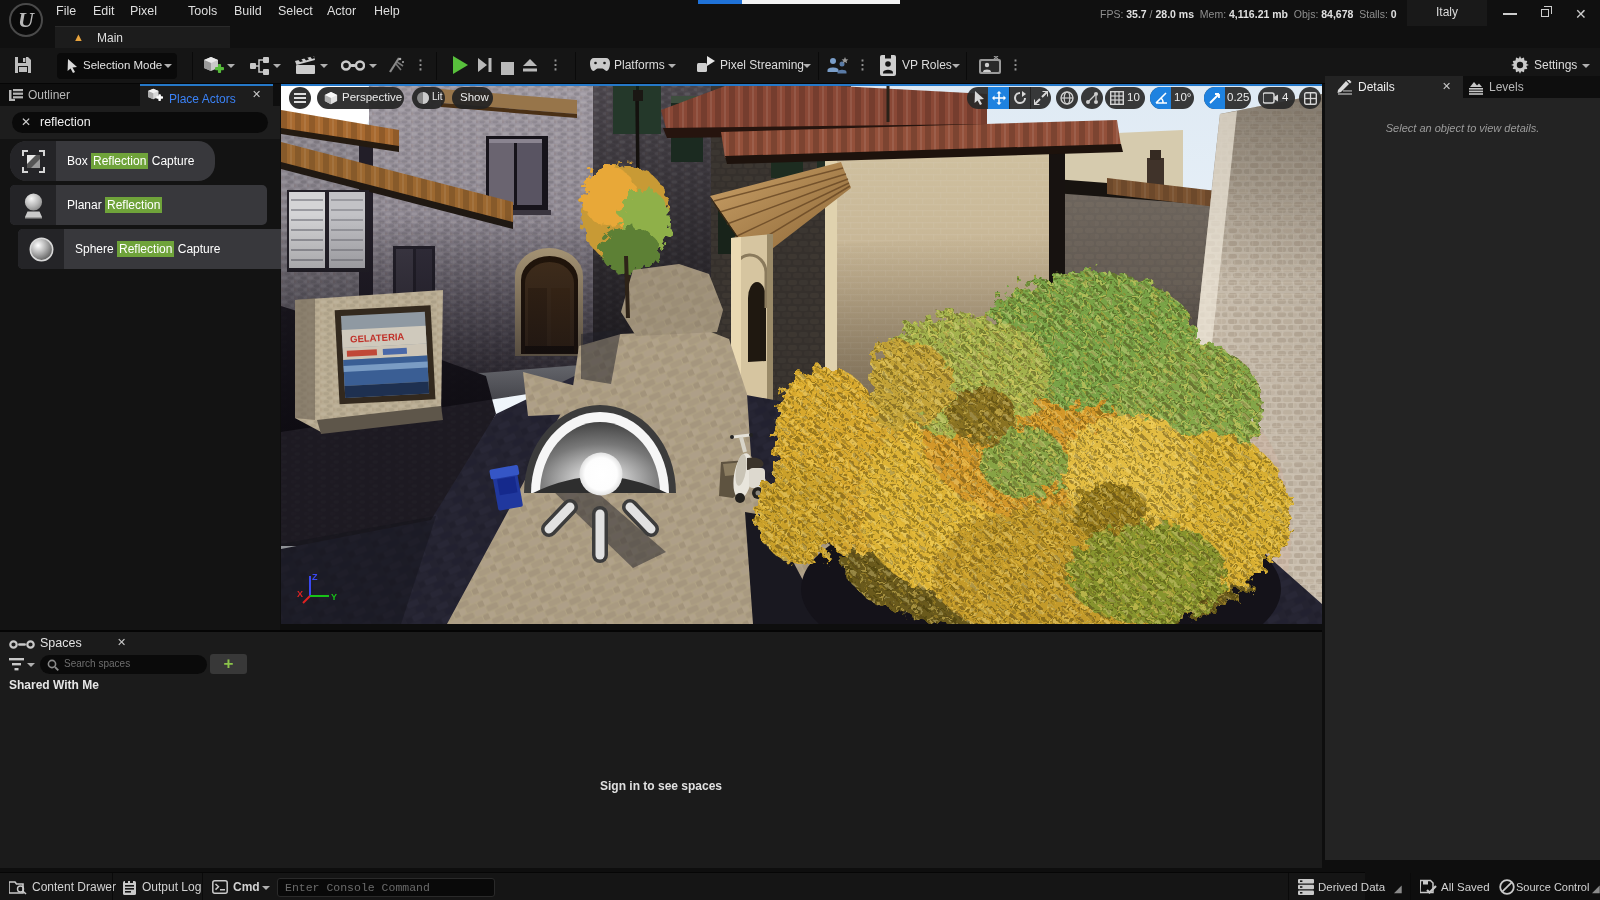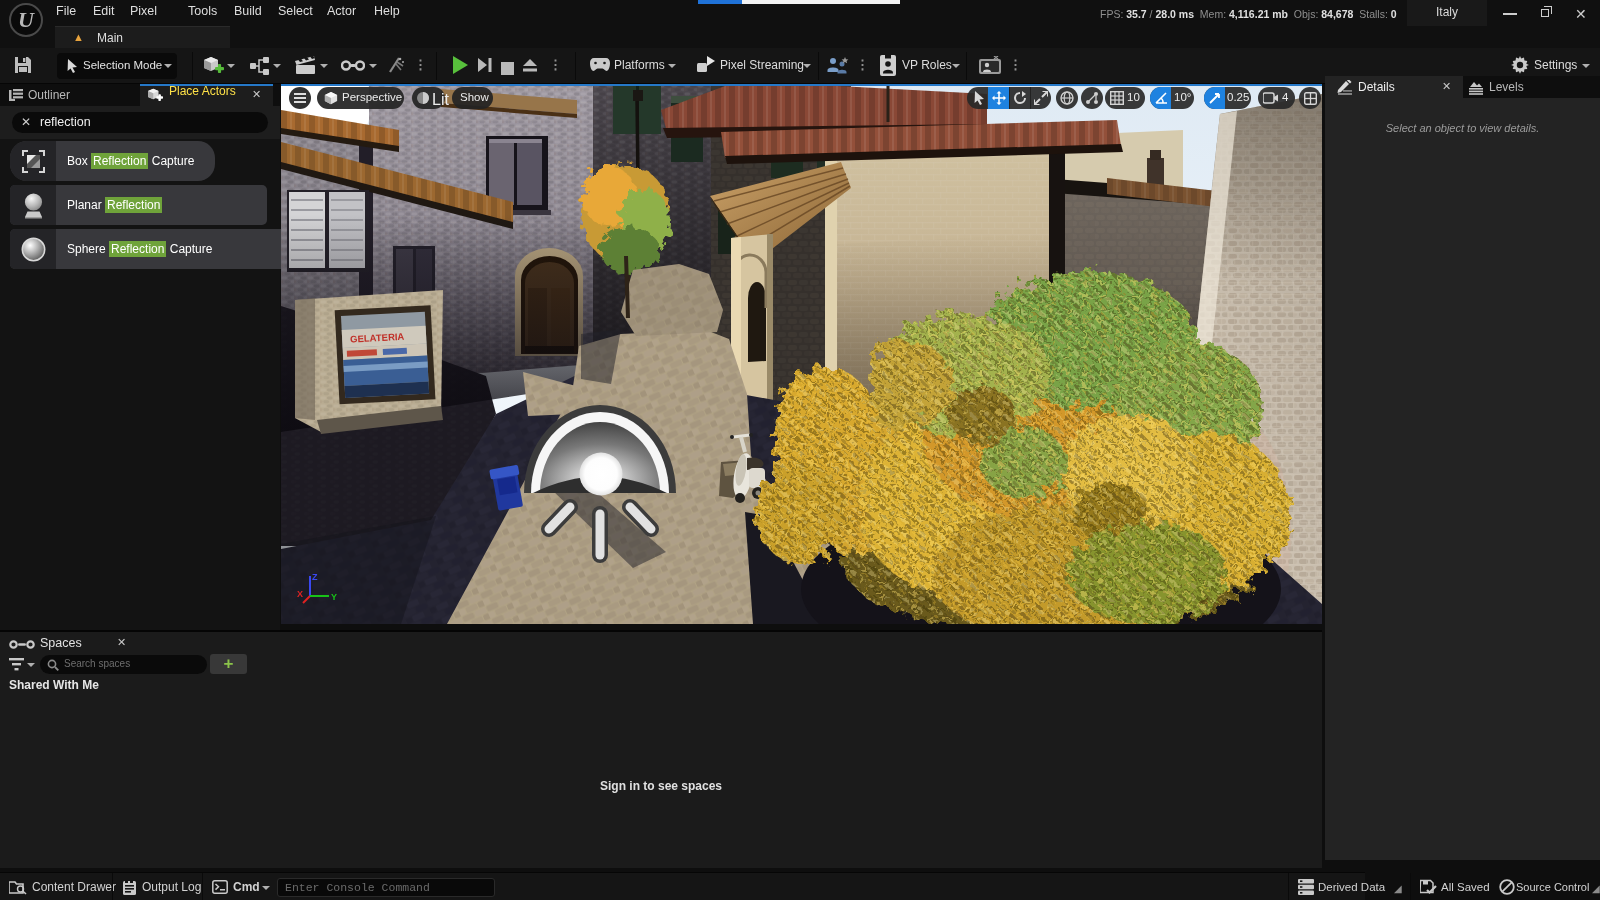--- a/index.html
+++ b/index.html
@@ -183,21 +183,21 @@
       </svg>
   <span class="abs" style="left:28px;top:4px;font-size:12px;color:#b9b9b9;">Outliner</span>
   <div class="abs" style="left:140px;top:0;width:133px;height:22px;background:#1d1d1d;border-top:2px solid #2578c8;"></div>
   <svg class="abs" style="left:147px;top:4px;" width="17" height="15" viewBox="0 0 22 20">
         <path d="M8 1 L15 4 L15 12 L8 15 L1 12 L1 4 Z" fill="#d9d9d9"></path>
         <path d="M8 1 L15 4 L8 7 L1 4 Z" fill="#f2f2f2"></path>
         <path d="M8 7 L8 15 L1 12 L1 4 Z" fill="#ababab"></path>
         <rect x="12" y="11" width="9" height="3.4" rx="1" fill="#fff"></rect>
         <rect x="14.8" y="8.2" width="3.4" height="9" rx="1" fill="#fff"></rect>
       </svg>
-  <span class="abs" style="left:169px;top:0;font-size:12px;color:#fde047;">Place Actors</span>
+  <span class="abs" style="left:169px;top:8px;font-size:12px;color:#3b82f6;">Place Actors</span>
   <span class="abs" style="left:252px;top:4px;font-size:11px;color:#cicici;color:#c9c9c9;">✕</span>
 
   <div class="abs" style="left:0;top:22px;width:280px;height:33px;background:#1d1d1d;"></div>
   <div class="abs" style="left:12px;top:28px;width:256px;height:21px;background:#0a0a0a;border-radius:11px;">
     <span class="abs" style="left:9px;top:3px;color:#d0d0d0;font-size:12px;">✕</span>
     <span class="abs" style="left:28px;top:3px;color:#ededed;font-size:12.5px;">reflection</span>
   </div>
 
   <div class="abs" style="left:0;top:55px;width:280px;height:491px;background:#131313;"></div>
 
@@ -222,21 +222,21 @@
               <stop offset="1" stop-color="#7e7e7e"></stop>
             </radialGradient>
           </defs>
           <circle cx="12.5" cy="10" r="8.6" fill="url(#pg1)"></circle>
           <path d="M4 25 L6.5 19.5 H18.5 L21 25 Z" fill="#c9c9c9"></path>
           <path d="M4 25 H21 V26.5 H4 Z" fill="#9c9c9c"></path>
         </svg>
     <span class="abs" style="left:57px;top:13px;font-size:12px;color:#fff;">Planar <span style="background:#6fa33a;padding:1px 2px;">Reflection</span></span>
   </div>
 
-  <div class="abs" style="left:10px;top:145px;width:302px;height:40px;background:#38383c;border-radius:5px;overflow:hidden;">
+  <div class="abs" style="left:18px;top:145px;width:302px;height:40px;background:#38383c;border-radius:5px;overflow:hidden;">
     <div class="abs" style="left:0;top:0;width:46px;height:40px;background:#242427;"></div>
     <svg class="abs" style="left:11px;top:8px;" width="25" height="25" viewBox="0 0 25 25">
           <defs>
             <radialGradient id="sg1" cx="0.35" cy="0.32" r="0.85">
               <stop offset="0" stop-color="#ffffff"></stop>
               <stop offset="0.4" stop-color="#b5b5b5"></stop>
               <stop offset="1" stop-color="#3f3f3f"></stop>
             </radialGradient>
           </defs>
           <circle cx="12.5" cy="12.5" r="11.2" fill="url(#sg1)" stroke="#d8d8d8" stroke-width="1.6"></circle>
@@ -657,21 +657,21 @@
           <path d="M8 1 L15 4.5 L8 8 L1 4.5 Z" fill="#f8f8f8"></path>
           <path d="M8 8 L8 15 L1 11.5 L1 4.5 Z" fill="#b0b0b0"></path>
         </svg>
   <span class="abs" style="left:25px;top:4px;font-size:11.5px;color:#ececec;">Perspective</span>
 </div>
 <div class="abs" style="left:131px;top:3px;width:33px;height:22px;border-radius:11px;background:rgba(36,36,36,0.93);">
   <svg class="abs" style="left:4px;top:4px;" width="14" height="14" viewBox="0 0 14 14">
           <circle cx="7" cy="7" r="6" fill="#888"></circle>
           <path d="M7 1 A6 6 0 0 1 7 13 Z" fill="#ccc"></path>
         </svg>
-  <span class="abs" style="left:20px;top:4px;font-size:16px;color:#ececec;">Lit</span>
+  <span class="abs" style="left:20px;top:4px;font-size:10px;color:#ececec;">Lit</span>
 </div>
 <div class="abs" style="left:171px;top:3px;width:41px;height:22px;border-radius:11px;background:rgba(36,36,36,0.93);">
   <span class="abs" style="left:8px;top:4px;font-size:11.5px;color:#ececec;">Show</span>
 </div>
 
 
 <div class="abs" style="left:686px;top:3px;width:84px;height:22px;border-radius:11px;background:rgba(40,40,40,0.92);overflow:hidden;">
   <svg class="abs" style="left:6px;top:4px;" width="13" height="14" viewBox="0 0 13 14">
           <path d="M2 0 L11 8 L6.5 8.6 L9 13 L7 14 L4.6 9.6 L1.6 12 Z" fill="#d9d9d9"></path>
         </svg>

